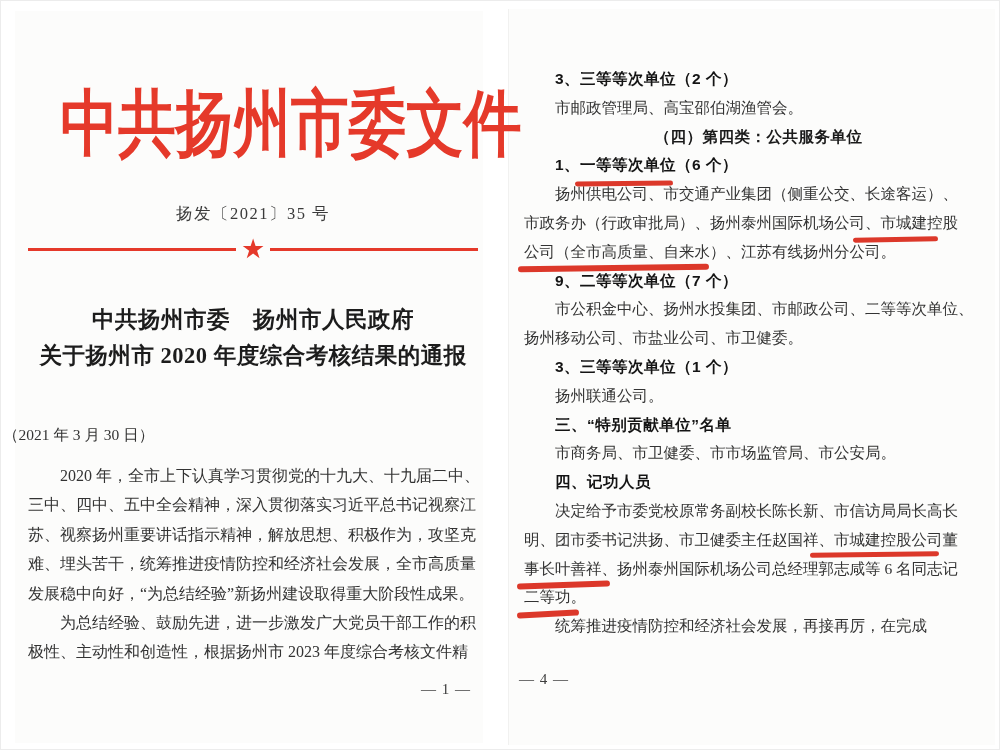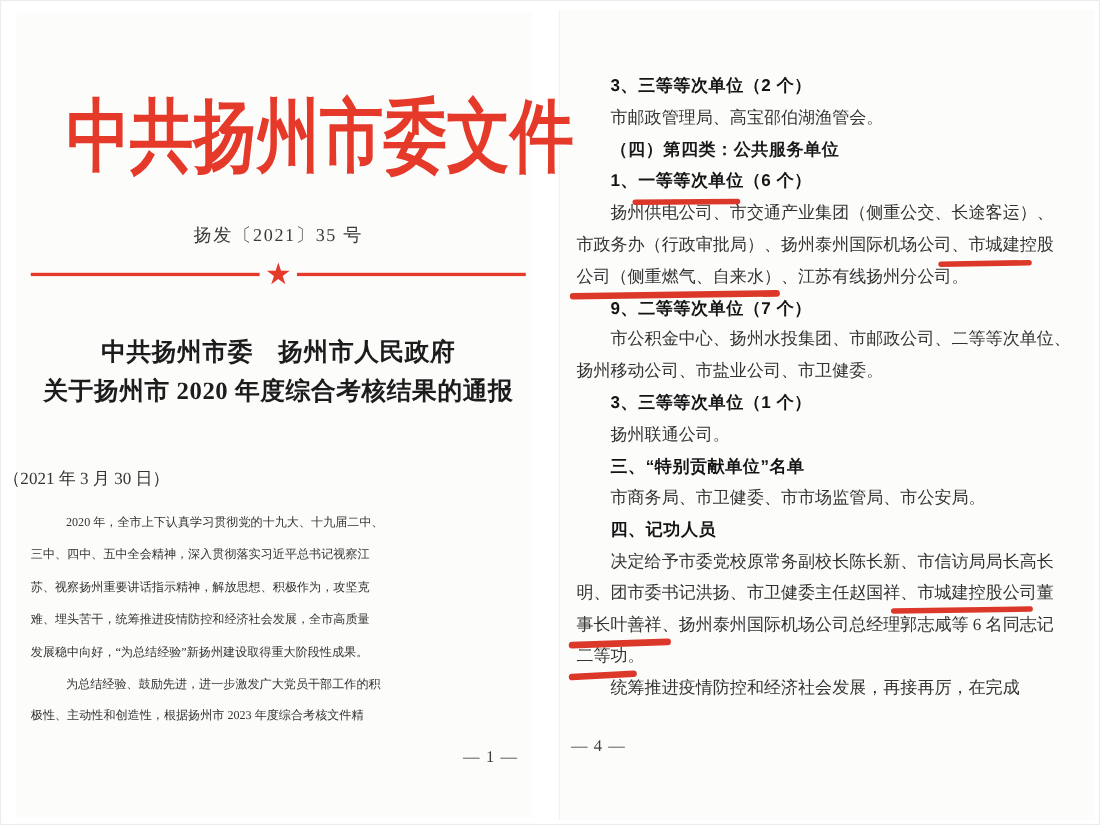--- a/index.html
+++ b/index.html
@@ -27,28 +27,28 @@
   .star{flex:0 0 auto;color:var(--red);font-size:27px;line-height:1;padding:0 5px;}
 
   .doc-title{position:absolute;left:2px;width:500px;text-align:center;font-weight:bold;
     font-size:22.5px;color:#1c1c1c;letter-spacing:.5px;white-space:nowrap;}
   .doc-title.t1{top:303px;}
   .doc-title.t2{top:339px;}
   .doc-date{position:absolute;left:2px;top:403px;width:500px;text-align:left;
     font-size:15.5px;color:#333;margin-top:21px;}
 
   .body-block{position:absolute;color:#333;}
-  #left-body{left:27px;top:460px;width:450px;font-size:11px;line-height:29.4px;}
+  #left-body{left:27px;top:460px;width:450px;font-size:16px;line-height:29.4px;}
   #right-body{left:523px;top:64px;width:438px;font-size:15.5px;line-height:28.8px;}
 
   .tline{white-space:nowrap;}
   #left-body .ind{padding-left:32px;}
   #right-body .ind{padding-left:31px;}
   .rh{font-family:"Liberation Sans","DejaVu Sans",sans-serif;font-weight:bold;color:#141414;letter-spacing:.5px;}
-  .kh{font-weight:bold;color:#1a1a1a;letter-spacing:.5px;}
+  .kh{font-weight:bold;color:#1a1a1a;letter-spacing:.5px;text-align:center;}
 
   .page-num{position:absolute;font-size:15px;color:#3d3d3d;letter-spacing:1px;white-space:nowrap;}
   #page-num-1{left:420px;top:680px;}
   #page-num-4{left:518px;top:670px;}
 
   .ul-mark{position:absolute;background:var(--ulred);border-radius:3px;opacity:.93;}
 </style>
 </head>
 <body>
 
@@ -84,21 +84,21 @@
 
   <div id="page-num-1" class="page-num">— 1 —</div>
 
   <div id="right-body" class="body-block">
       <div class="tline rh ind">3、三等等次单位（2 个）</div>
       <div class="tline ind">市邮政管理局、高宝邵伯湖渔管会。</div>
       <div class="tline kh ind">（四）第四类：公共服务单位</div>
       <div class="tline rh ind">1、一等等次单位（6 个）</div>
       <div class="tline ind">扬州供电公司、市交通产业集团（侧重公交、长途客运）、</div>
       <div class="tline">市政务办（行政审批局）、扬州泰州国际机场公司、市城建控股</div>
-      <div class="tline">公司（侧重燃气、自来水）、江苏有线扬州分公司。</div>
+      <div class="tline">公司（全市高质量、自来水）、江苏有线扬州分公司。</div>
       <div class="tline rh ind">9、二等等次单位（7 个）</div>
       <div class="tline ind">市公积金中心、扬州水投集团、市邮政公司、二等等次单位、</div>
       <div class="tline">扬州移动公司、市盐业公司、市卫健委。</div>
       <div class="tline rh ind">3、三等等次单位（1 个）</div>
       <div class="tline ind">扬州联通公司。</div>
       <div class="tline rh ind">三、“特别贡献单位”名单</div>
       <div class="tline ind">市商务局、市卫健委、市市场监管局、市公安局。</div>
       <div class="tline rh ind">四、记功人员</div>
       <div class="tline ind">决定给予市委党校原常务副校长陈长新、市信访局局长高长</div>
       <div class="tline">明、团市委书记洪扬、市卫健委主任赵国祥、市城建控股公司董</div>

